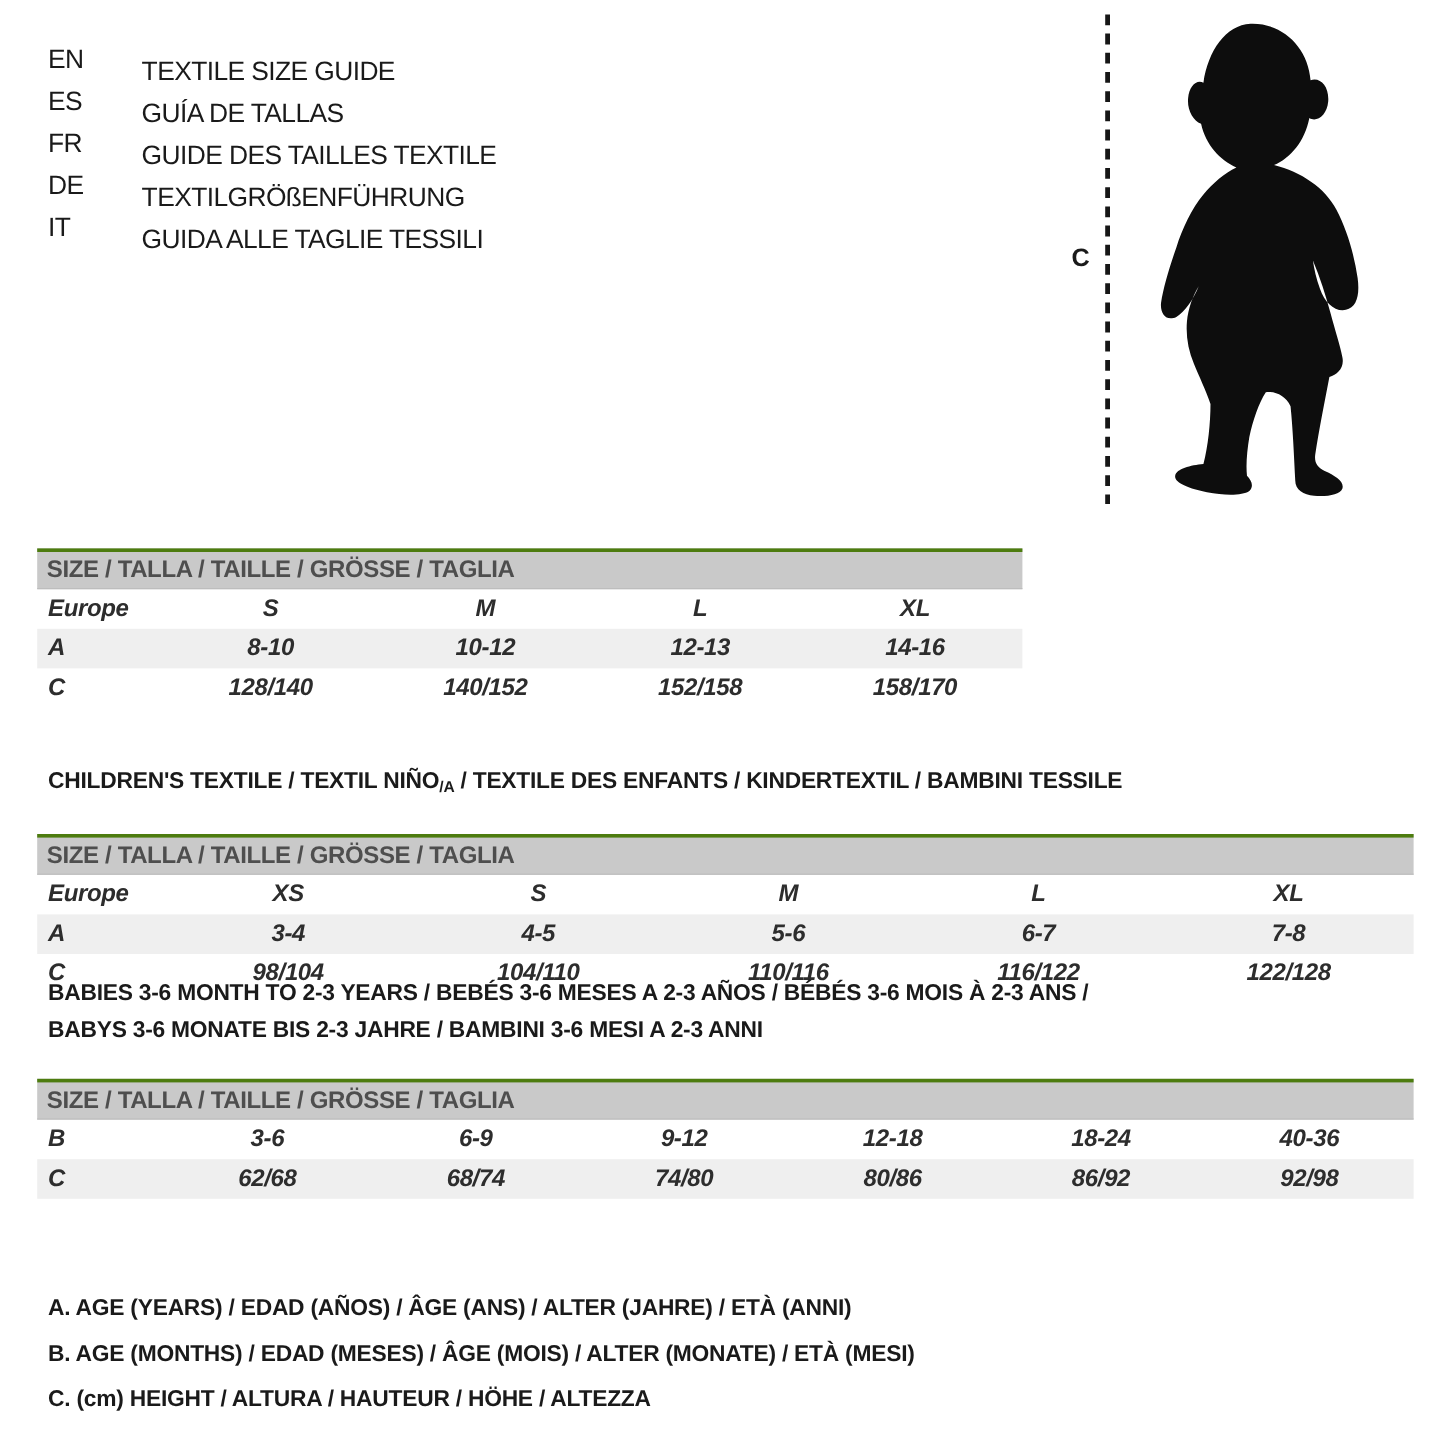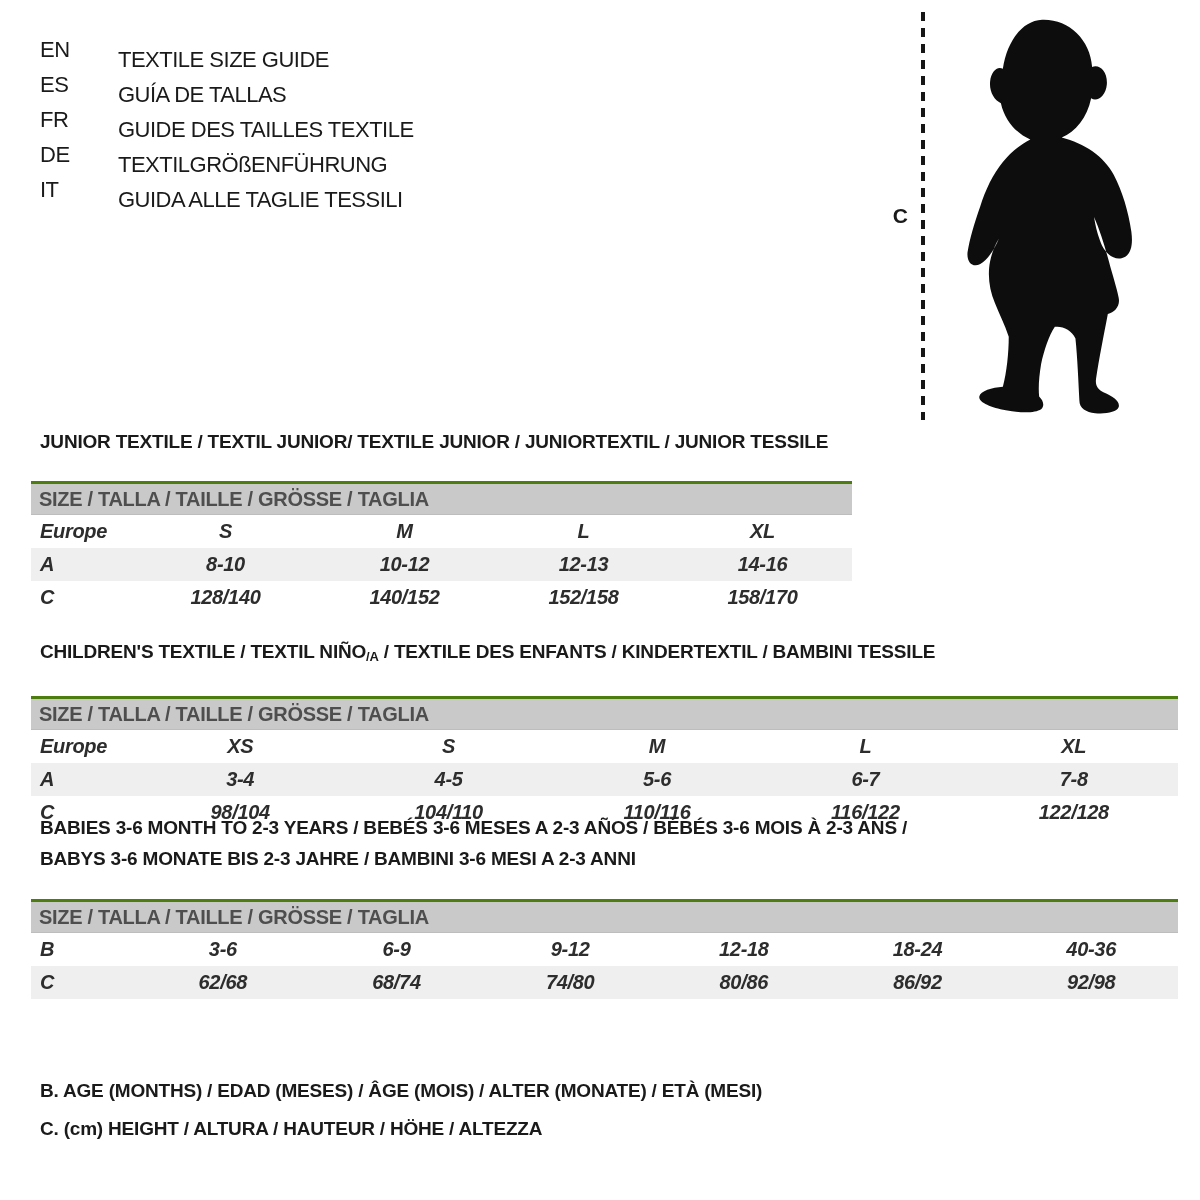--- a/index.html
+++ b/index.html
@@ -147,21 +147,20 @@
         C 68 145 78 137 88 132
         C 74 126 62 113 58 95
         C 51 92 46 83 47 73
         C 48 63 54 57 60 60
         C 64 33 79 11 100 10
         Z"></path>
     </svg>
   </div>
 
   <div class="section" id="sec-junior" style="top:430px">
-      <div class="section-title"><span>JUNIOR TEXTILE / TEXTIL JUNIOR/ TEXTILE JUNIOR / JUNIORTEXTIL / JUNIOR TESSILE</span></div>
       <div class="size-table">
         <div class="size-bar">SIZE / TALLA / TAILLE / GRÖSSE / TAGLIA</div>
         <div class="t-row" style="grid-template-columns: 105px repeat(4, 1fr);">
           <div class="t-label">Europe</div>
           <div class="t-cell">S</div>
           <div class="t-cell">M</div>
           <div class="t-cell">L</div>
           <div class="t-cell">XL</div>
         </div>
         <div class="t-row shaded" style="grid-template-columns: 105px repeat(4, 1fr);">
@@ -232,17 +231,18 @@
           <div class="t-cell">68/74</div>
           <div class="t-cell">74/80</div>
           <div class="t-cell">80/86</div>
           <div class="t-cell">86/92</div>
           <div class="t-cell">92/98</div>
         </div>
       </div>
     </div>
 
   <div class="legend" id="legend">
+      <div class="legend-line">A. AGE (YEARS) / EDAD (AÑOS) / ÂGE (ANS) / ALTER (JAHRE) / ETÀ (ANNI)</div>
       <div class="legend-line">B. AGE (MONTHS) / EDAD (MESES) / ÂGE (MOIS) / ALTER (MONATE) / ETÀ (MESI)</div>
       <div class="legend-line">C. (cm) HEIGHT / ALTURA / HAUTEUR / HÖHE / ALTEZZA</div>
     </div>
 
 </div>
 
 </body></html>

